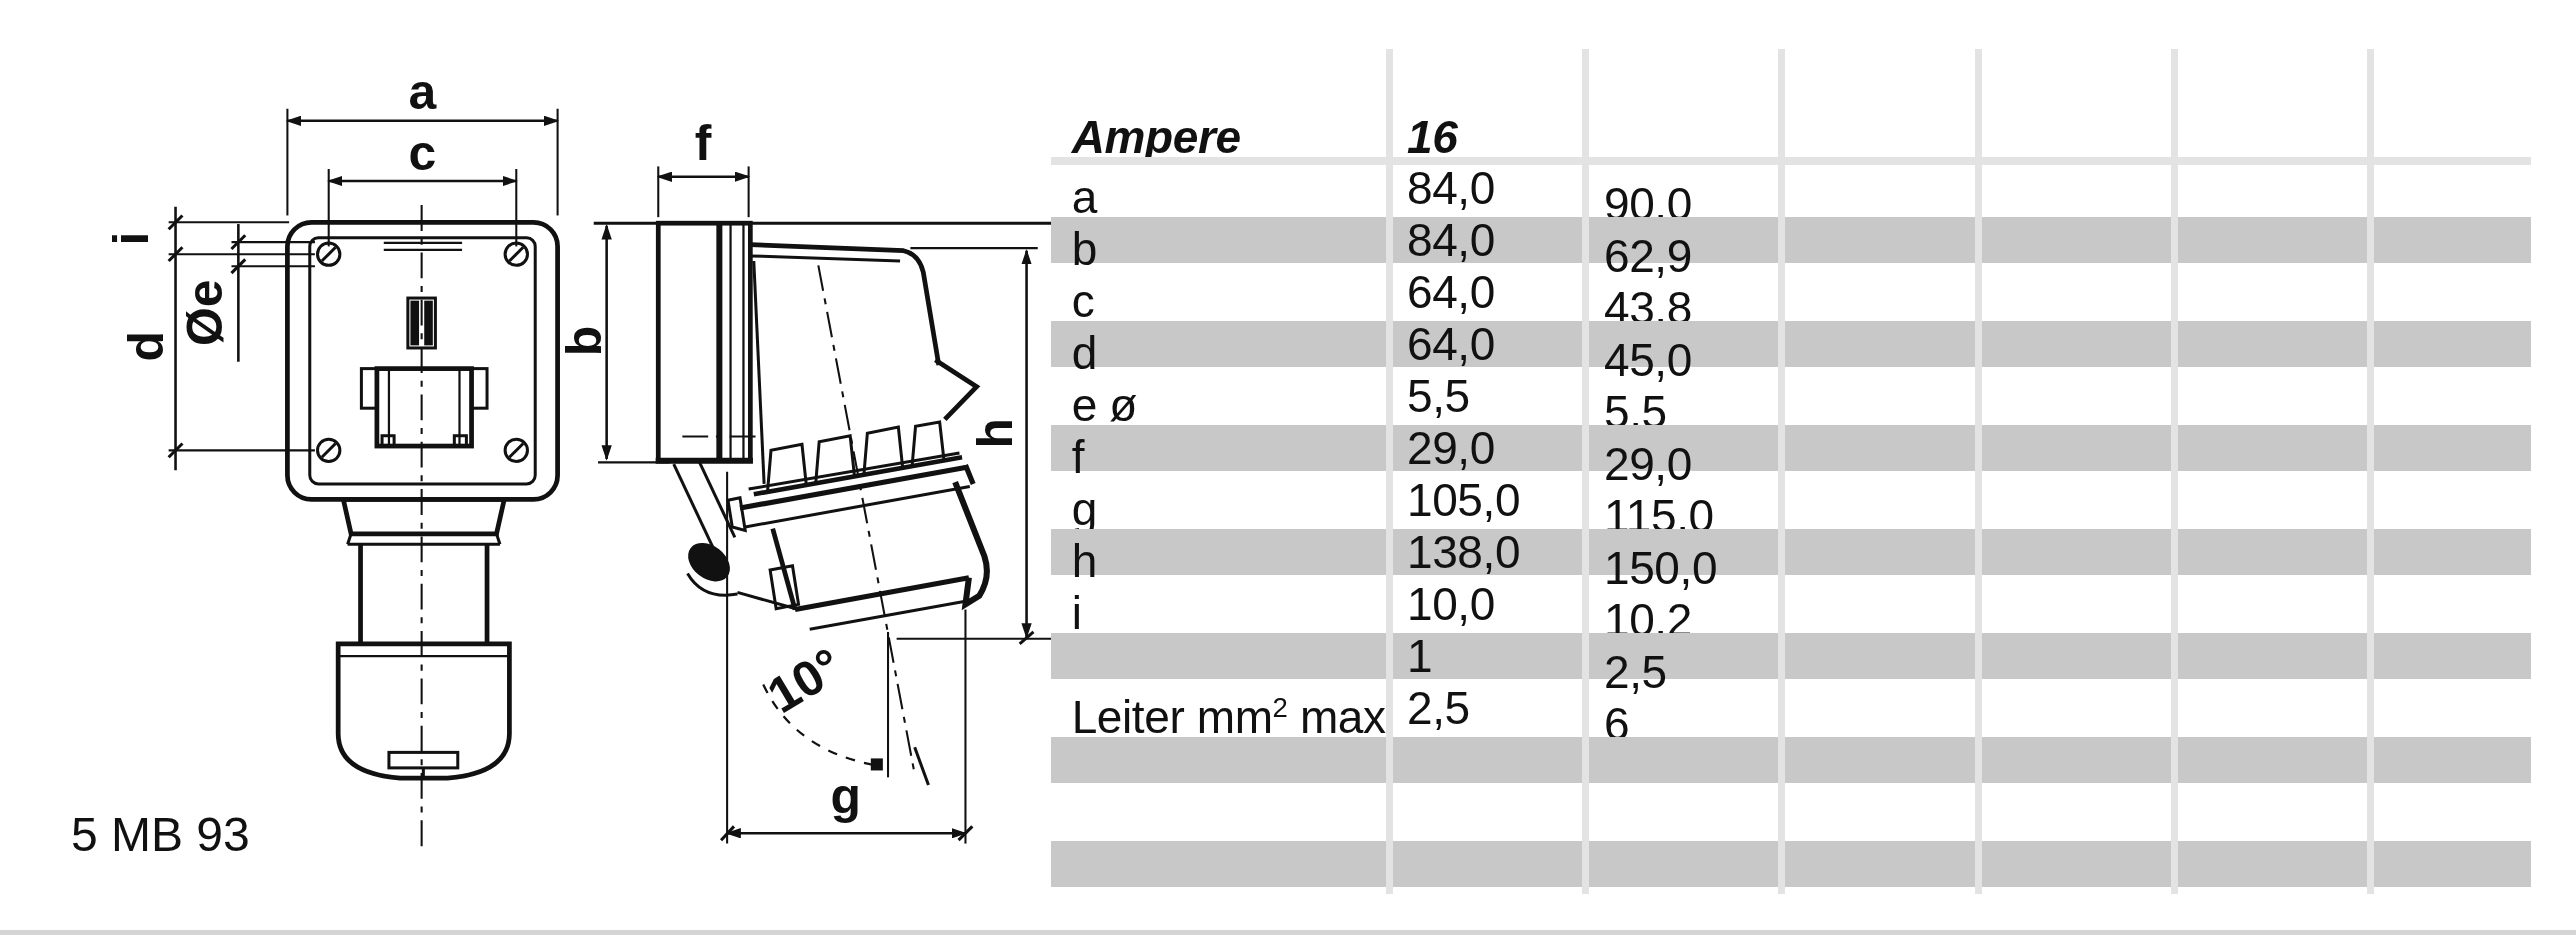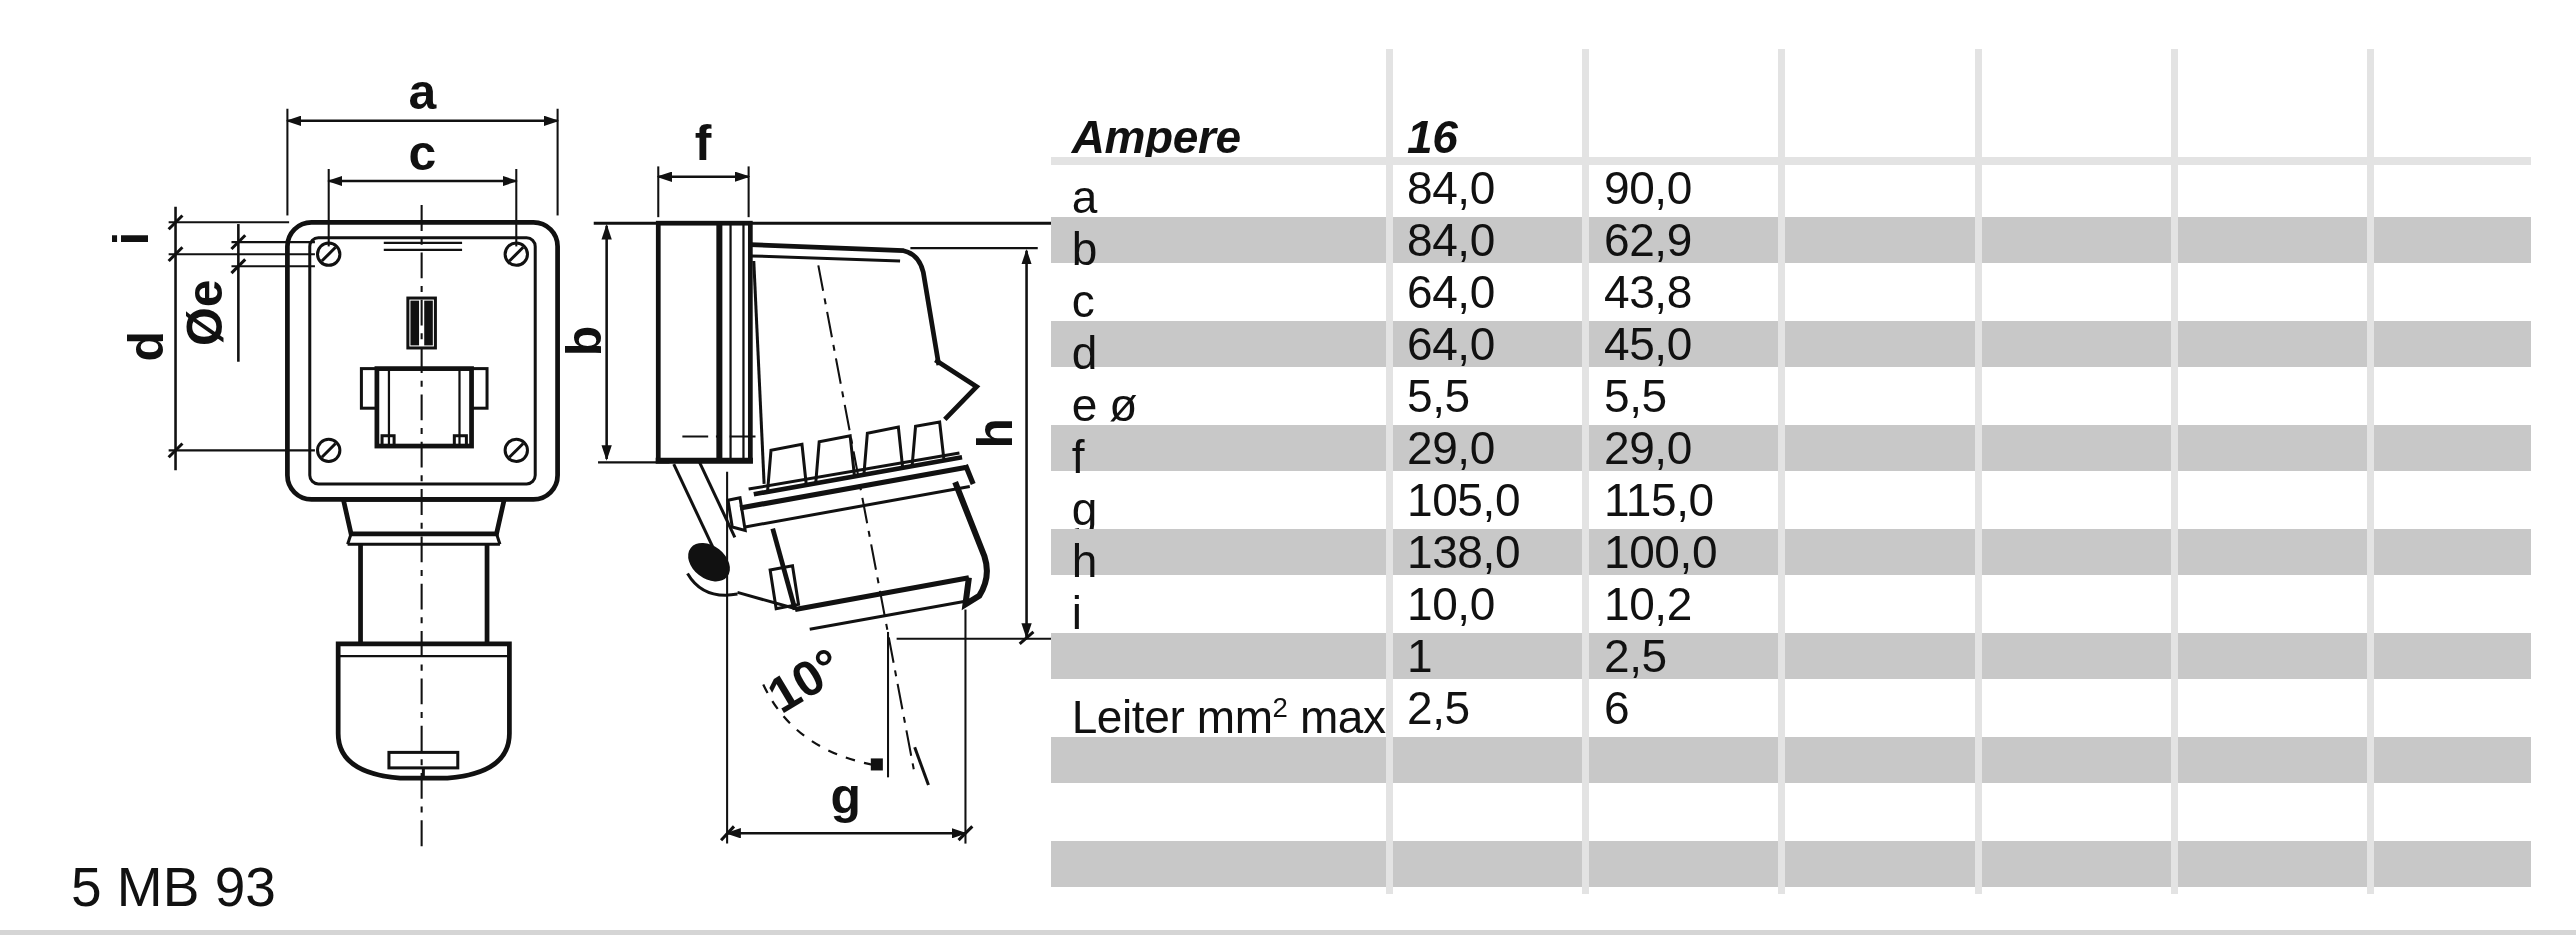--- a/index.html
+++ b/index.html
@@ -15,23 +15,23 @@
   .t-hcol1{position:absolute;left:356px;top:8.6px;text-align:right;}
   .t-hcol2{position:absolute;left:553px;top:8.6px;}
   .t-header div{font-weight:bold;font-style:italic;}
   .t-rows{position:absolute;left:0;top:116px;width:1480px;}
   .t-row{position:relative;height:46px;margin-bottom:6px;font-size:46px;line-height:46px;
          letter-spacing:-0.4px;white-space:nowrap;}
   .t-row.shaded{background:#c8c8c8;}
   .t-label{position:absolute;left:20.7px;top:0;}
   .t-label sup{font-size:60%;}
   .t-v1{position:absolute;left:356px;top:0;}
-  .t-v2{position:absolute;left:553px;top:0;}
+  .t-v2{position:absolute;left:553px;top:16px;}
   
-  .product-code{position:absolute;left:71px;top:807px;font-size:55px;letter-spacing:0;margin-top:48px;}
+  .product-code{position:absolute;left:71px;top:807px;font-size:48px;letter-spacing:0;}
   .bottom-rule{position:absolute;left:0;top:930px;width:2576px;height:6px;background:#d5d5d5;}
   .drawing{position:absolute;left:0;top:0;}
   
   .main{fill:none;stroke:#111;stroke-width:5.5;}
   .med{fill:none;stroke:#111;stroke-width:3.5;}
   .thin{fill:none;stroke:#111;stroke-width:2.6;}
   .dim{fill:none;stroke:#111;stroke-width:3;}
   .ext{fill:none;stroke:#111;stroke-width:2.4;}
   .cl{fill:none;stroke:#111;stroke-width:2.4;stroke-dasharray:30 9 7 9;}
   .arcd{fill:none;stroke:#111;stroke-width:2.6;stroke-dasharray:11 11;}
@@ -255,21 +255,21 @@
 
       <div class="t-row">
         <span class="t-label"><span>g</span><sup></sup><span></span></span>
         <span class="t-v1">105,0</span>
         <span class="t-v2">115,0</span>
       </div>
 
       <div class="t-row shaded">
         <span class="t-label"><span>h</span><sup></sup><span></span></span>
         <span class="t-v1">138,0</span>
-        <span class="t-v2">100,0</span>
+        <span class="t-v2">150,0</span>
       </div>
 
       <div class="t-row">
         <span class="t-label"><span>i</span><sup></sup><span></span></span>
         <span class="t-v1">10,0</span>
         <span class="t-v2">10,2</span>
       </div>
 
       <div class="t-row shaded">
         <span class="t-v1">1</span>

